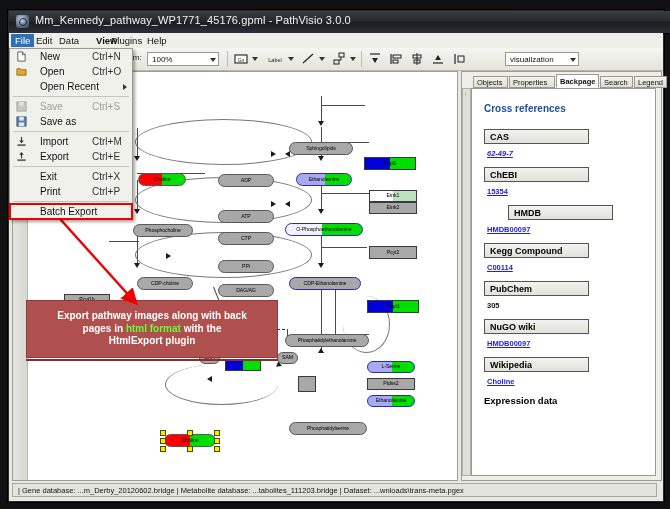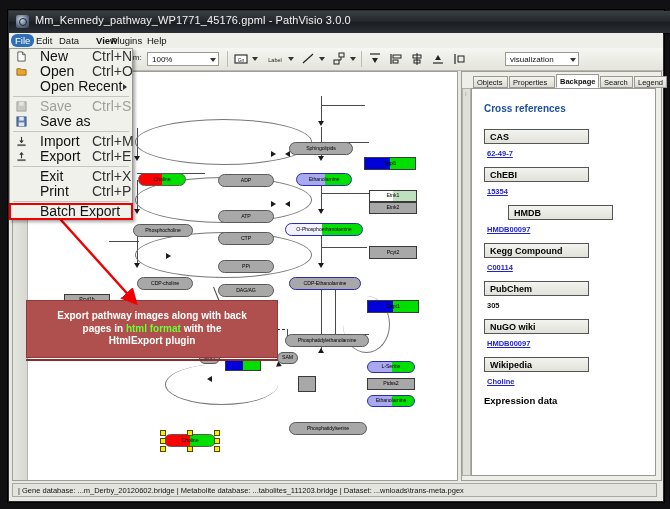--- a/index.html
+++ b/index.html
@@ -21,21 +21,21 @@
   .titlebar .tb-ico:after{content:"";position:absolute;left:3px;top:3px;width:6px;height:6px;
             border:1px solid #1c2430;border-radius:50%;}
   .titlebar .tb-text{position:absolute;left:26px;top:3px;font-size:11px;color:#f2f2f2;
             white-space:nowrap;letter-spacing:.1px;}
 
   
   .menubar{position:absolute;left:0;top:22px;width:100%;height:15px;
            background:#efefe9;border-bottom:1px solid #c8c8c0;}
   .menubar .mi{position:absolute;top:1px;height:13px;line-height:13px;font-size:9.5px;
            color:#111;padding:0 4px;cursor:default;}
-  .menubar .mi.sel{background:#2f6fb5;color:#fff;border-radius:6px;}
+  .menubar .mi.sel{background:#2f6fb5;color:#fff;}
 
   
   .toolbar{position:absolute;left:0;top:37px;width:100%;height:22px;
            background:linear-gradient(180deg,#f6f6f2,#e4e4dc);border-bottom:1px solid #b9b9b1;}
   .tbsep{position:absolute;top:3px;width:1px;height:16px;background:#bdbdb5;}
   .zoomlbl{position:absolute;font-size:8px;color:#222;top:5px;}
   .combo{position:absolute;height:14px;background:#fff;border:1px solid #9a9a92;
          font-size:8px;color:#111;line-height:14px;padding-left:4px;box-sizing:border-box;}
   .combo .arw{position:absolute;right:2px;top:5px;width:0;height:0;
          border-left:3px solid transparent;border-right:3px solid transparent;border-top:4px solid #333;}
@@ -112,21 +112,21 @@
   .exprhead{position:absolute;left:12px;font-size:9.5px;font-weight:bold;color:#000;}
 
   
   .status{position:absolute;left:3px;bottom:4px;width:645px;height:14px;
           background:#e4e4de;border:1px solid #a8a8a0;font-size:7.5px;color:#111;
           line-height:14px;padding-left:5px;box-sizing:border-box;white-space:nowrap;}
 
   
   .fmenu{position:absolute;left:0;top:37px;width:122px;background:#f1f1ec;
          border:1px solid #9a9a92;box-shadow:2px 2px 3px rgba(0,0,0,.35);z-index:50;}
-  .fmenu .row{position:relative;height:15px;line-height:15px;font-size:14px;color:#111;}
+  .fmenu .row{position:relative;height:15px;line-height:15px;font-size:10px;color:#111;}
   .fmenu .row .lbl{position:absolute;left:30px;}
   .fmenu .row .acc{position:absolute;left:82px;color:#333;}
   .fmenu .row.dis .lbl,.fmenu .row.dis .acc{color:#a0a09a;}
   .fmenu .icol{position:absolute;left:0;top:0;width:24px;height:100%;}
   .fmenu .ico{position:absolute;left:6px;top:2px;width:11px;height:11px;}
   .fmenu .sep{height:1px;background:#c6c6be;margin:2px 3px;}
   .fmenu .sub{position:absolute;right:5px;top:5px;width:0;height:0;
          border-top:3px solid transparent;border-bottom:3px solid transparent;border-left:4px solid #333;}
   .fmenu .row.marked{outline:2px solid #ee0000;outline-offset:-1px;}
   .redarrow{position:absolute;z-index:45;}
@@ -355,21 +355,21 @@
         <div class="tab" style="left:38px;width:46px;">Properties</div>
         <div class="tab active" style="left:85px;width:43px;">Backpage</div>
         <div class="tab" style="left:129px;width:33px;">Search</div>
         <div class="tab" style="left:163px;width:33px;">Legend</div>
       </div>
 
       <div class="sidebody">
         <div class="xrefhead">Cross references</div>
 
         <div class="secbox" style="top:40px;">CAS</div>
-        <a class="seclink" style="top:60px;" href="#">62-49-7</a>
+        <a class="seclink" style="top:60px;font-style:italic;" href="#">62-49-7</a>
 
         <div class="secbox" style="top:78px;">ChEBI</div>
         <a class="seclink" style="top:98px;" href="#">15354</a>
 
         <div class="secbox" style="top:116px;margin-left:24px;">HMDB</div>
         <a class="seclink" style="top:136px;" href="#">HMDB00097</a>
 
         <div class="secbox" style="top:154px;">Kegg Compound</div>
         <a class="seclink" style="top:174px;" href="#">C00114</a>
 

